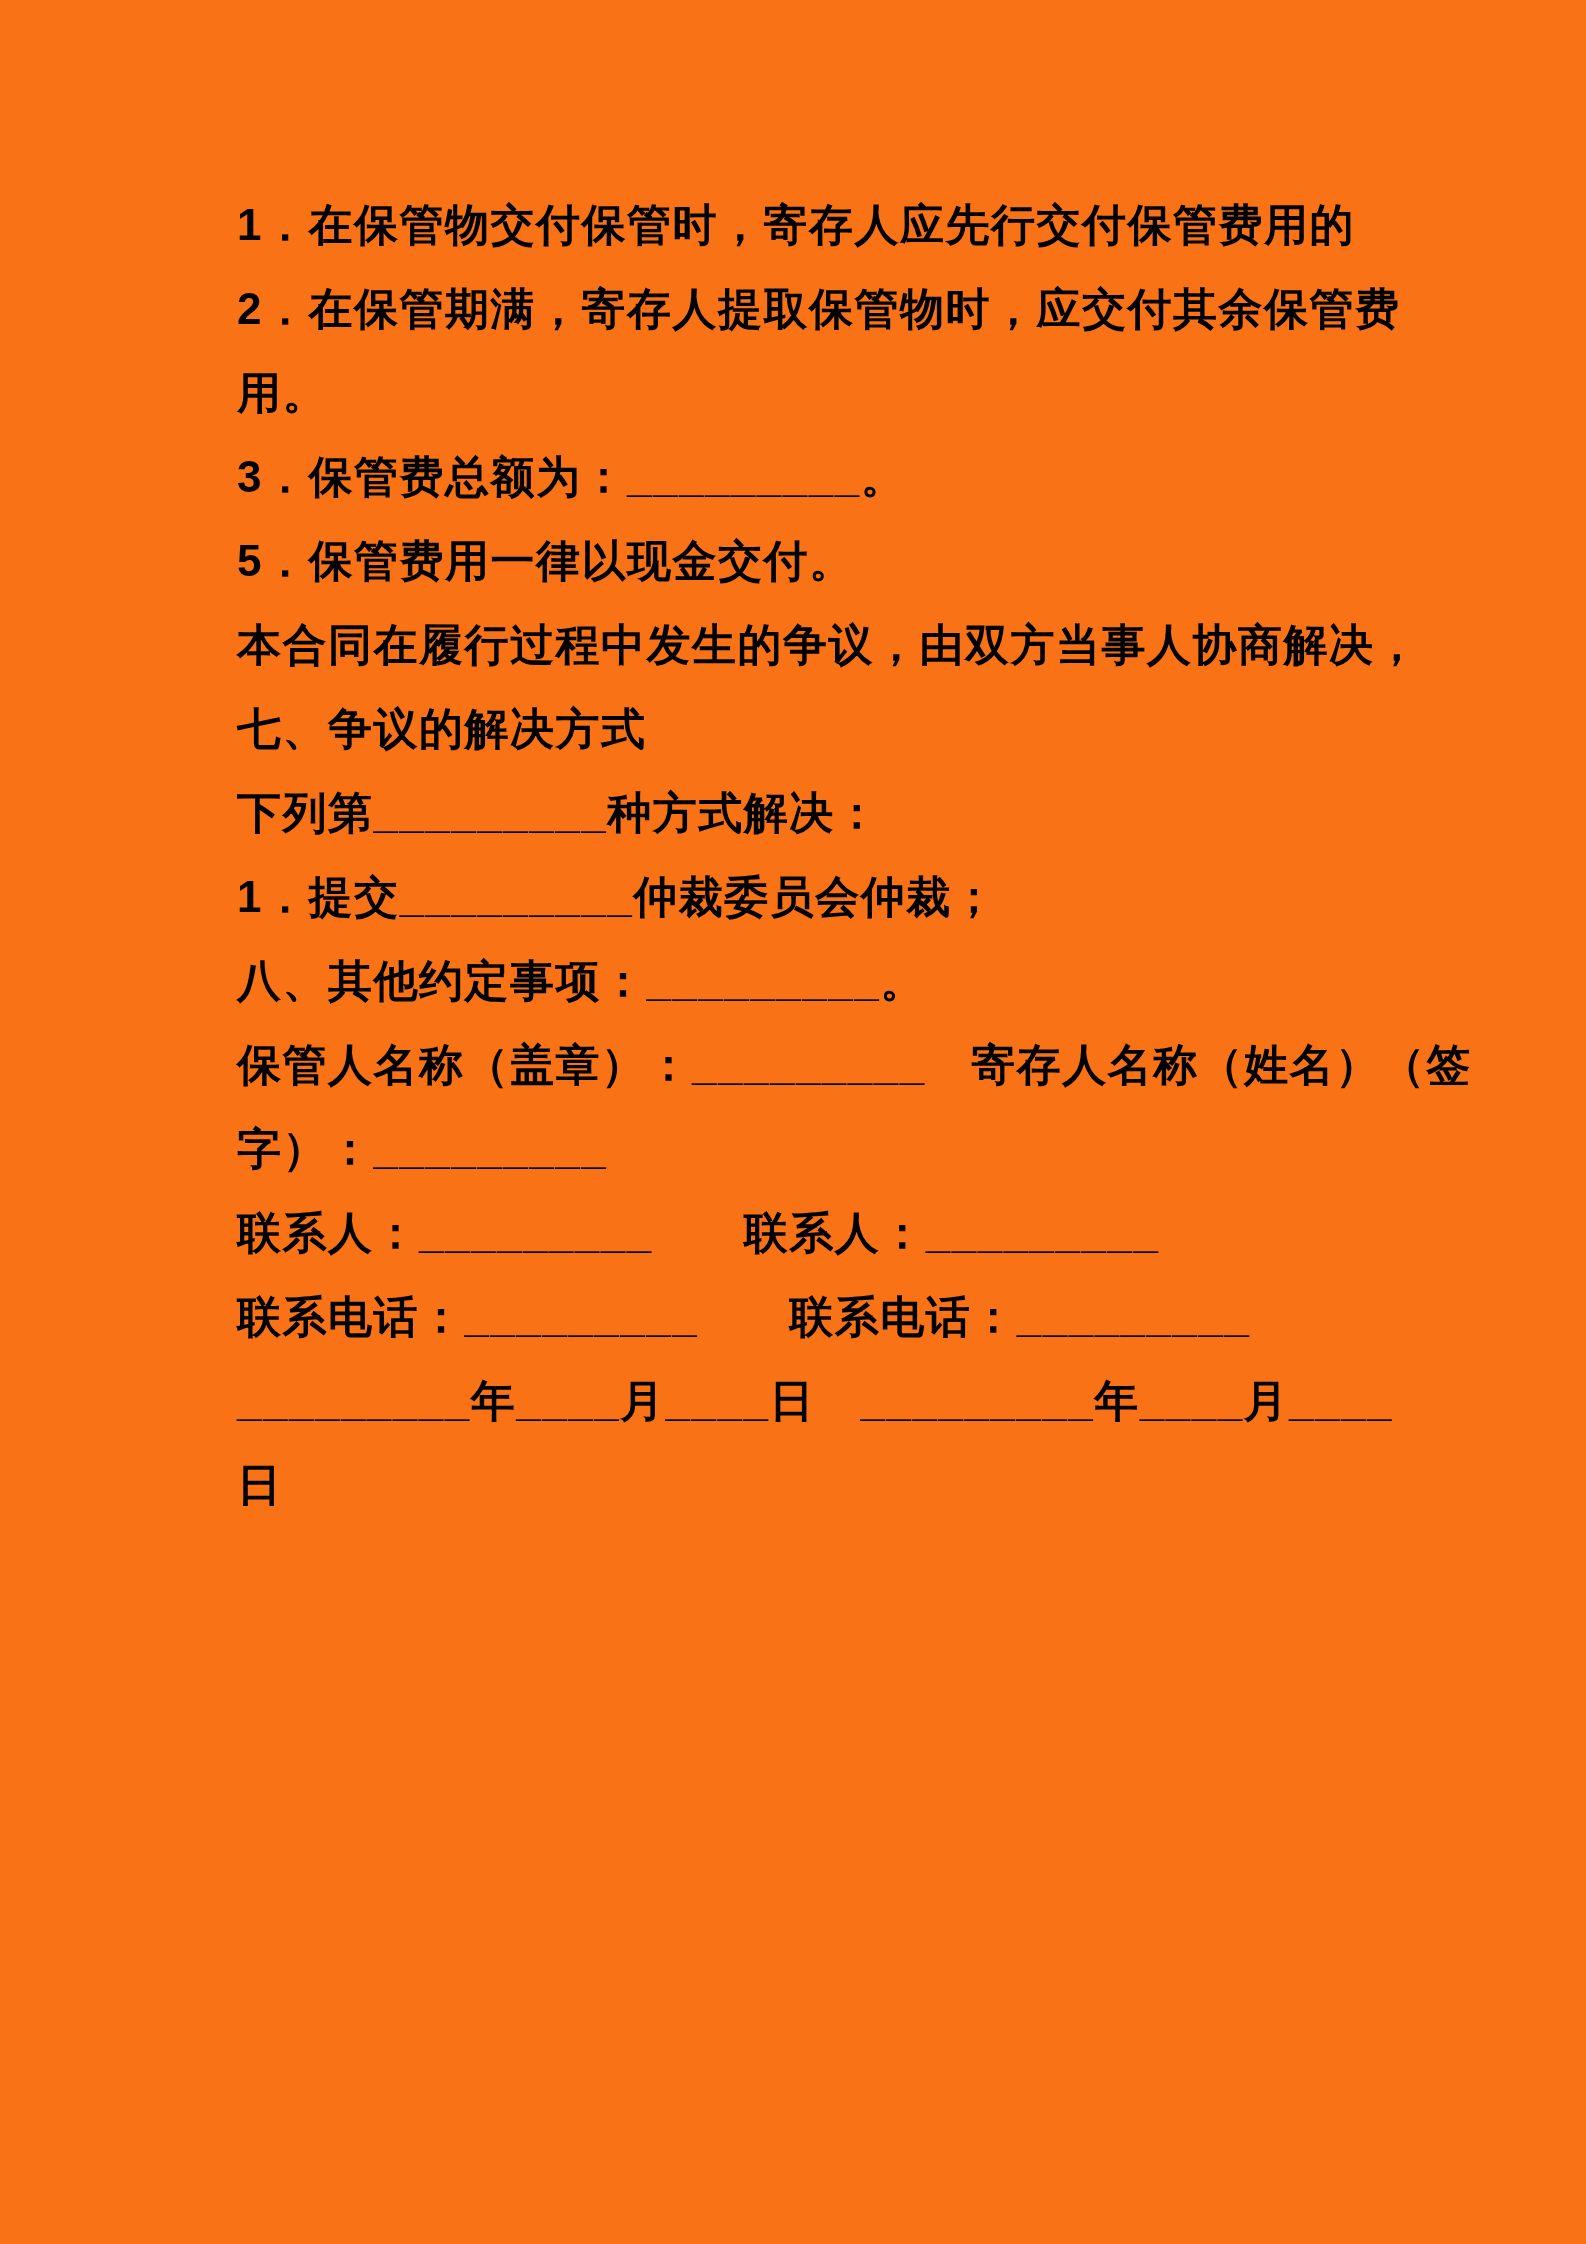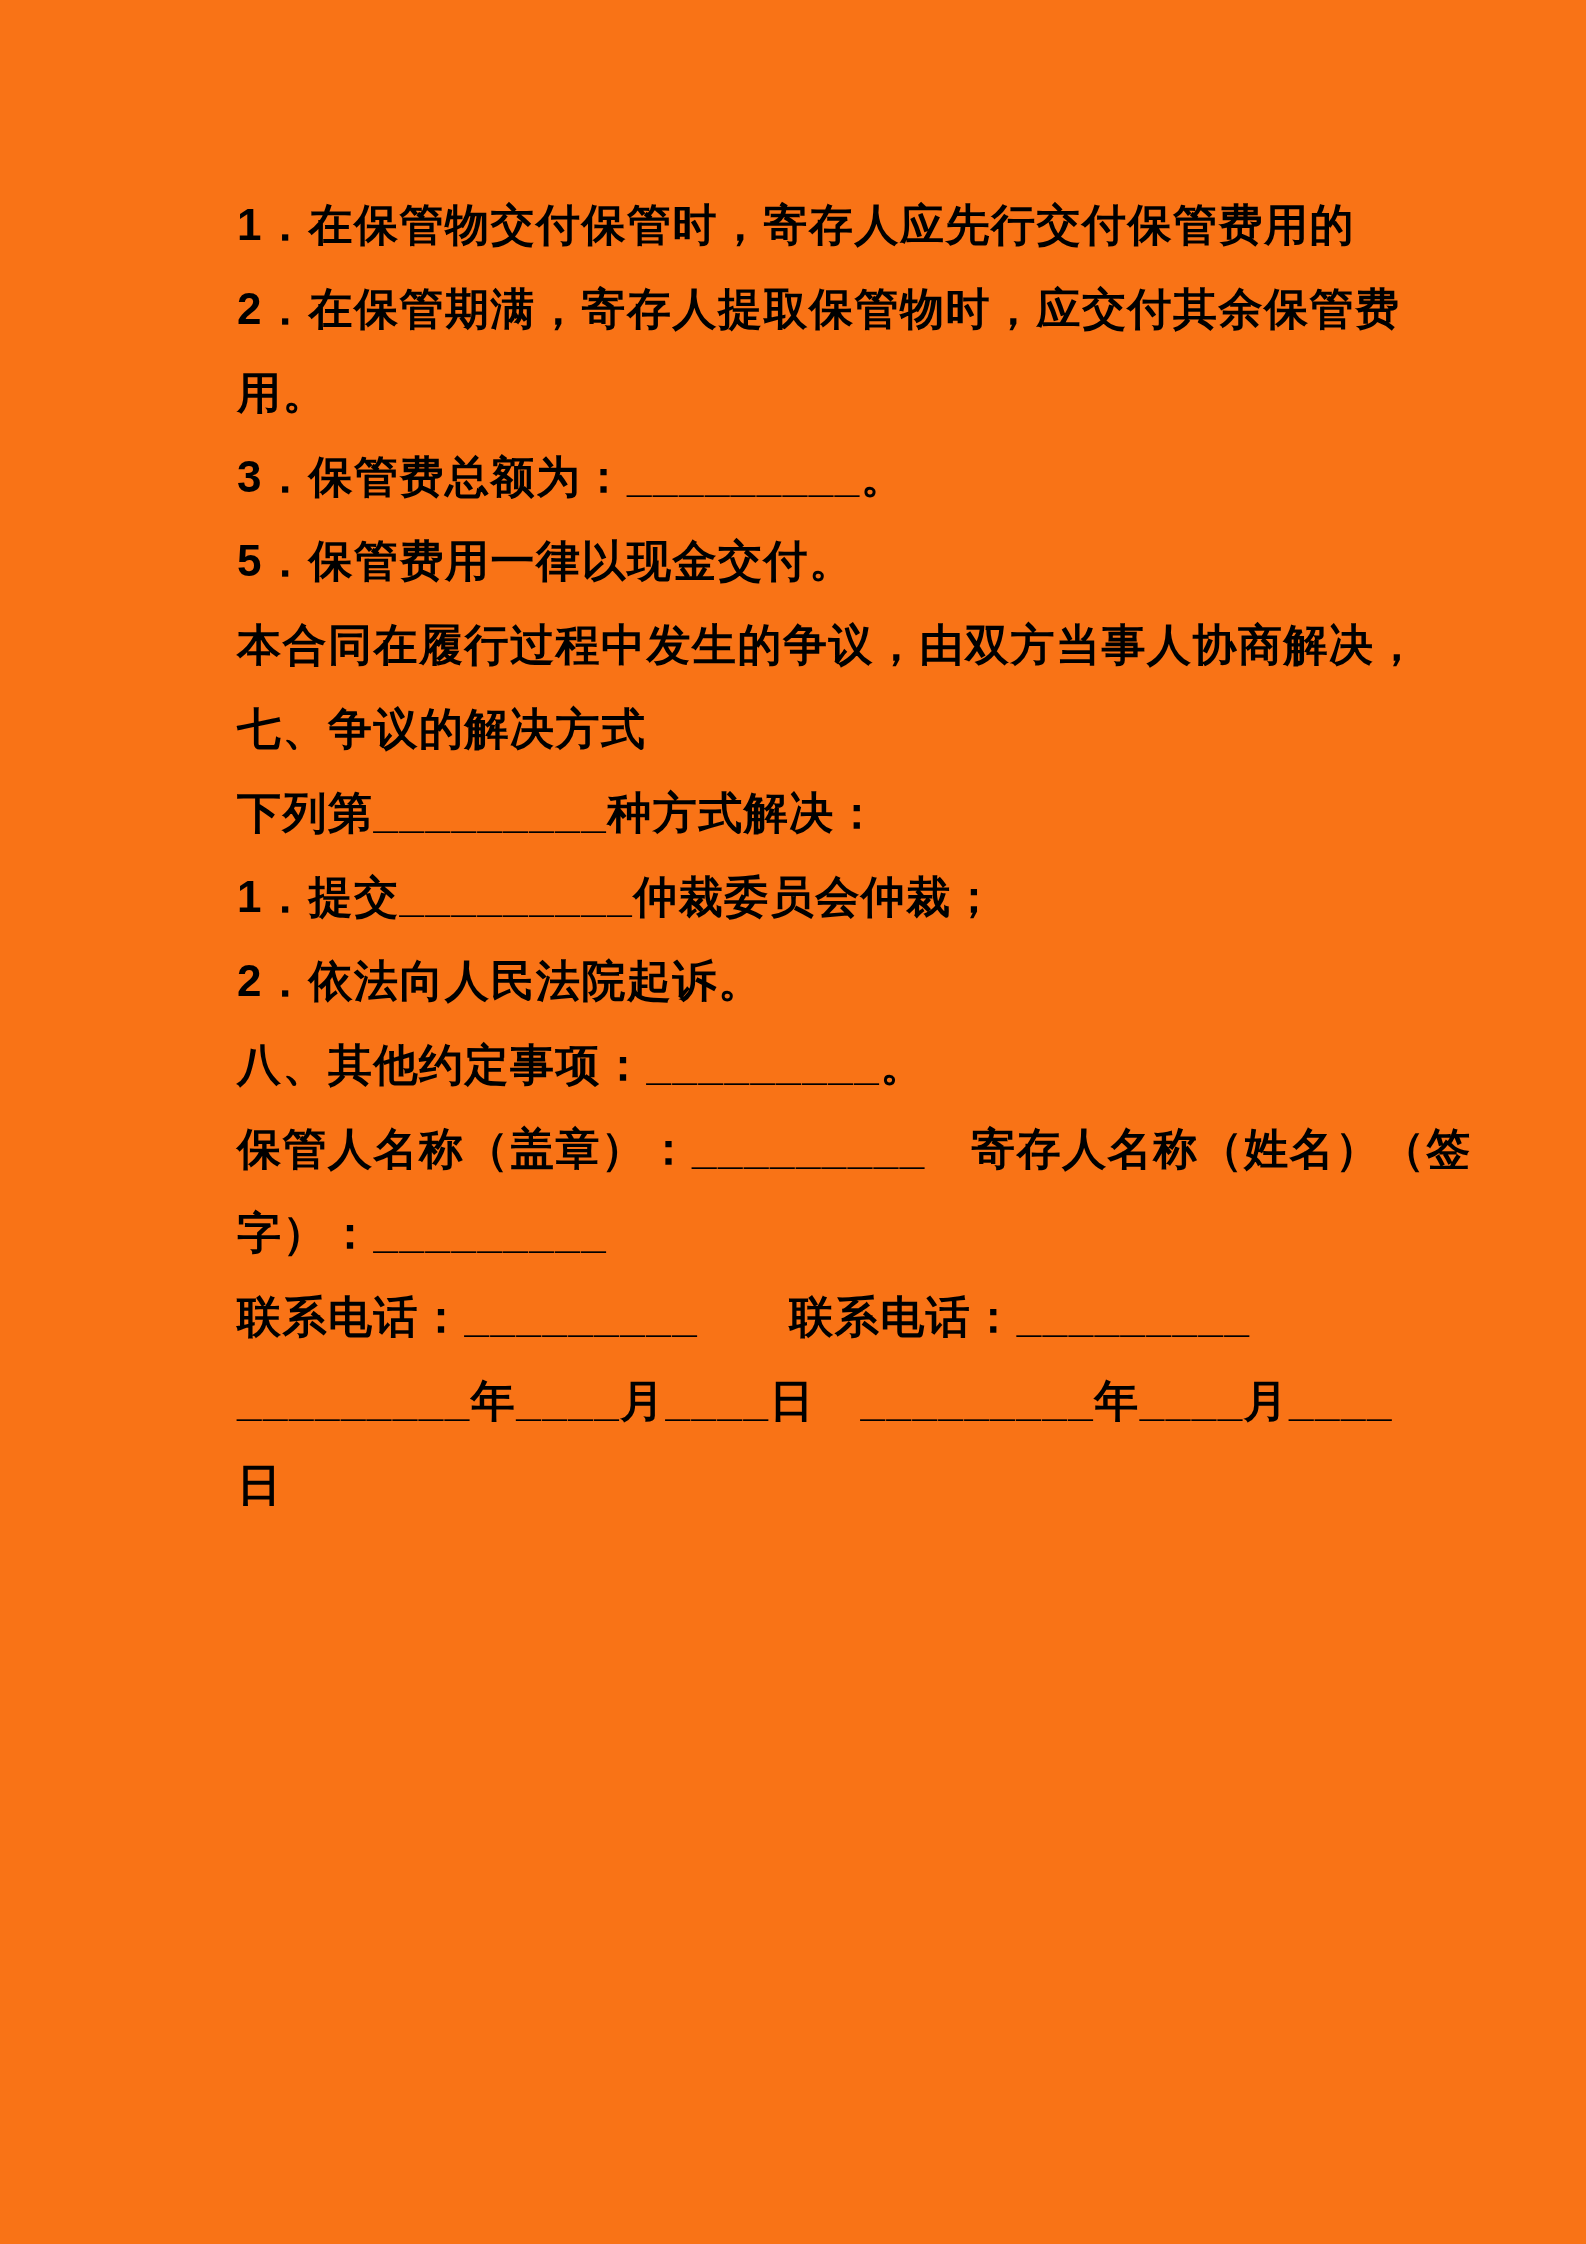--- a/index.html
+++ b/index.html
@@ -38,21 +38,21 @@
   <div class="content">
     <div class="line">1．在保管物交付保管时，寄存人应先行交付保管费用的</div>
     <div class="line">2．在保管期满，寄存人提取保管物时，应交付其余保管费</div>
     <div class="line">用。</div>
     <div class="line">3．保管费总额为：_________。</div>
     <div class="line">5．保管费用一律以现金交付。</div>
     <div class="line">本合同在履行过程中发生的争议，由双方当事人协商解决，</div>
     <div class="line">七、争议的解决方式</div>
     <div class="line">下列第_________种方式解决：</div>
     <div class="line">1．提交_________仲裁委员会仲裁；</div>
-    <div class="line">2．依法向人民法院起诉。</div>
     <div class="line">八、其他约定事项：_________。</div>
     <div class="line">保管人名称（盖章）：_________　寄存人名称（姓名）（签</div>
     <div class="line">字）：_________</div>
+    <div class="line">联系人：_________　　联系人：_________</div>
     <div class="line">联系电话：_________　　联系电话：_________</div>
     <div class="line">_________年____月____日　_________年____月____</div>
     <div class="line">日</div>
   </div>
 </div>
 
 </body></html>

